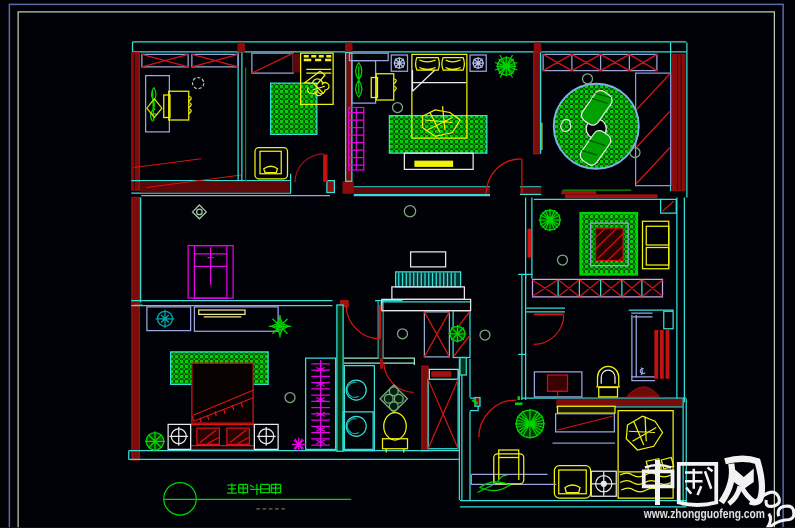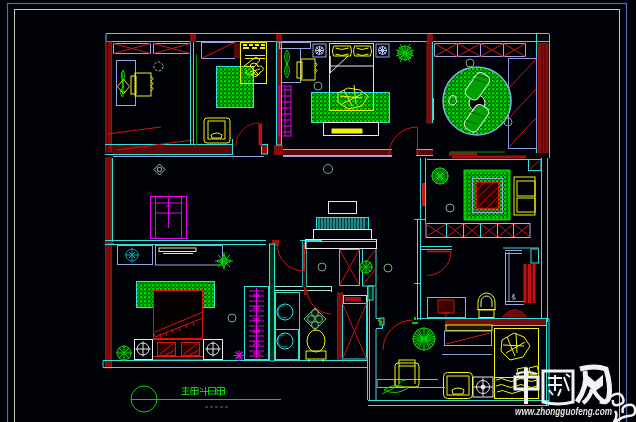--- a/index.html
+++ b/index.html
@@ -1,17 +1,17 @@
 <!DOCTYPE html>
 <html><head>
 <meta charset="utf-8">
 <style>
 html,body{margin:0;padding:0;background:#000;}
 #wrap{position:relative;width:636px;height:422px;background:#b91c1c;overflow:hidden;
-font-family:"Liberation Sans", sans-serif;font-style:italic;}
+font-family:"Liberation Sans", sans-serif;}
 svg{position:absolute;left:0;top:0;}
 </style>
 </head>
 <body>
 <div id="wrap">
 <svg width="636" height="422" viewBox="0 0 636 422">
 <defs>
 <pattern id="chk" width="4" height="4" patternUnits="userSpaceOnUse">
 <rect x="0" y="0" width="4" height="4" fill="#0a4a0a"></rect>
 <rect x="0" y="0" width="2.6" height="2.6" fill="#00d400"></rect>

